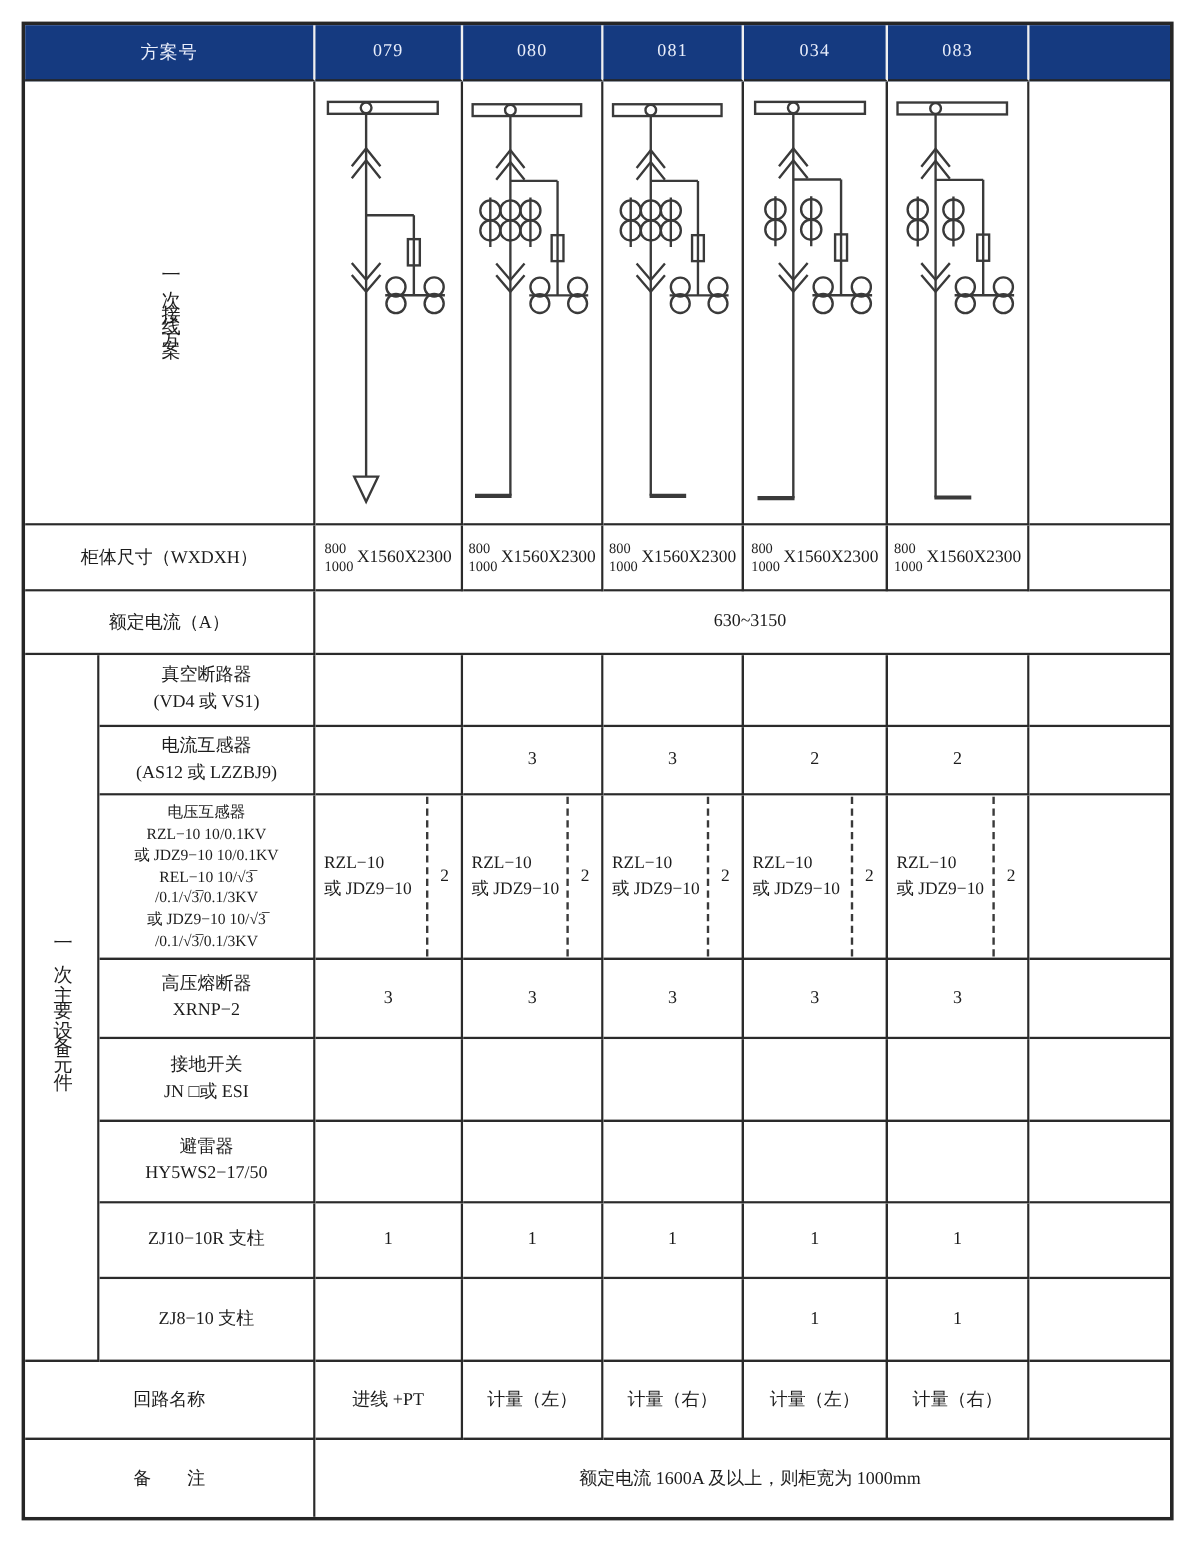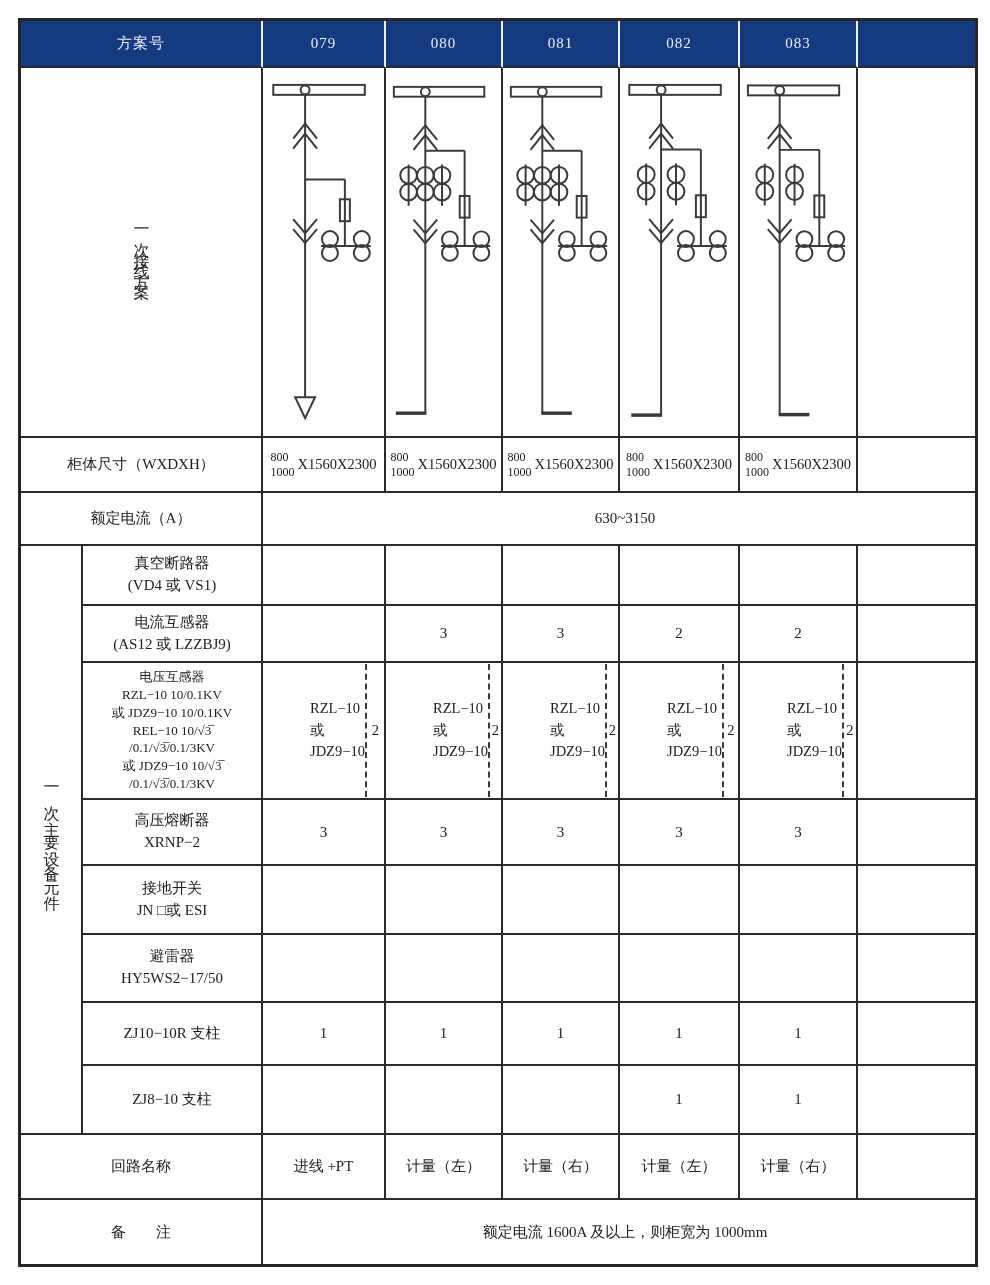--- a/index.html
+++ b/index.html
@@ -32,21 +32,21 @@
   .vtext.wide{letter-spacing:15px;}
   td.vtlabel{font-size:13px;line-height:1.38;}
   td.vtlabel .pre{line-height:1.38;}
   
   .diag{width:100%;height:368px;display:flex;justify-content:center;align-items:flex-start;}
   
   .cab{display:flex;align-items:center;justify-content:center;gap:3px;}
   .frac{display:flex;flex-direction:column;font-size:12px;line-height:1.25;text-align:left;}
   .dim{font-size:14.5px;text-align:center;}
   
-  .vtwrap{display:flex;height:133px;align-items:stretch;padding-left:40px;}
+  .vtwrap{display:flex;height:133px;align-items:stretch;}
   .vtname{flex:1;display:flex;align-items:center;text-align:left;padding-left:7px;font-size:14.5px;white-space:pre-line;line-height:1.5;}
   .vtqty{width:27px;border-left:2px dashed #3a3a3a;display:flex;align-items:center;justify-content:center;font-size:14.5px;}
   .num{font-size:15px;}
 </style>
 </head>
 <body>
 
 <div class="sheet">
 <table class="main">
   <colgroup>
@@ -59,21 +59,21 @@
         <col style="width:118px">
         <col style="width:117px">
   </colgroup>
 
   <tbody>
         <tr style="height:47px">
     <td class="hd" colspan="2">方案号</td>
     <td class="hd">079</td>
     <td class="hd">080</td>
     <td class="hd">081</td>
-    <td class="hd">082</td>
+    <td class="hd">034</td>
     <td class="hd">083</td>
     <td class="hd lc"></td>
   </tr>
 
   <tr style="height:370px">
     <td colspan="2">
       <span class="vtext">一次接线方案</span>
     </td>
     <td>
             <div class="diag">

